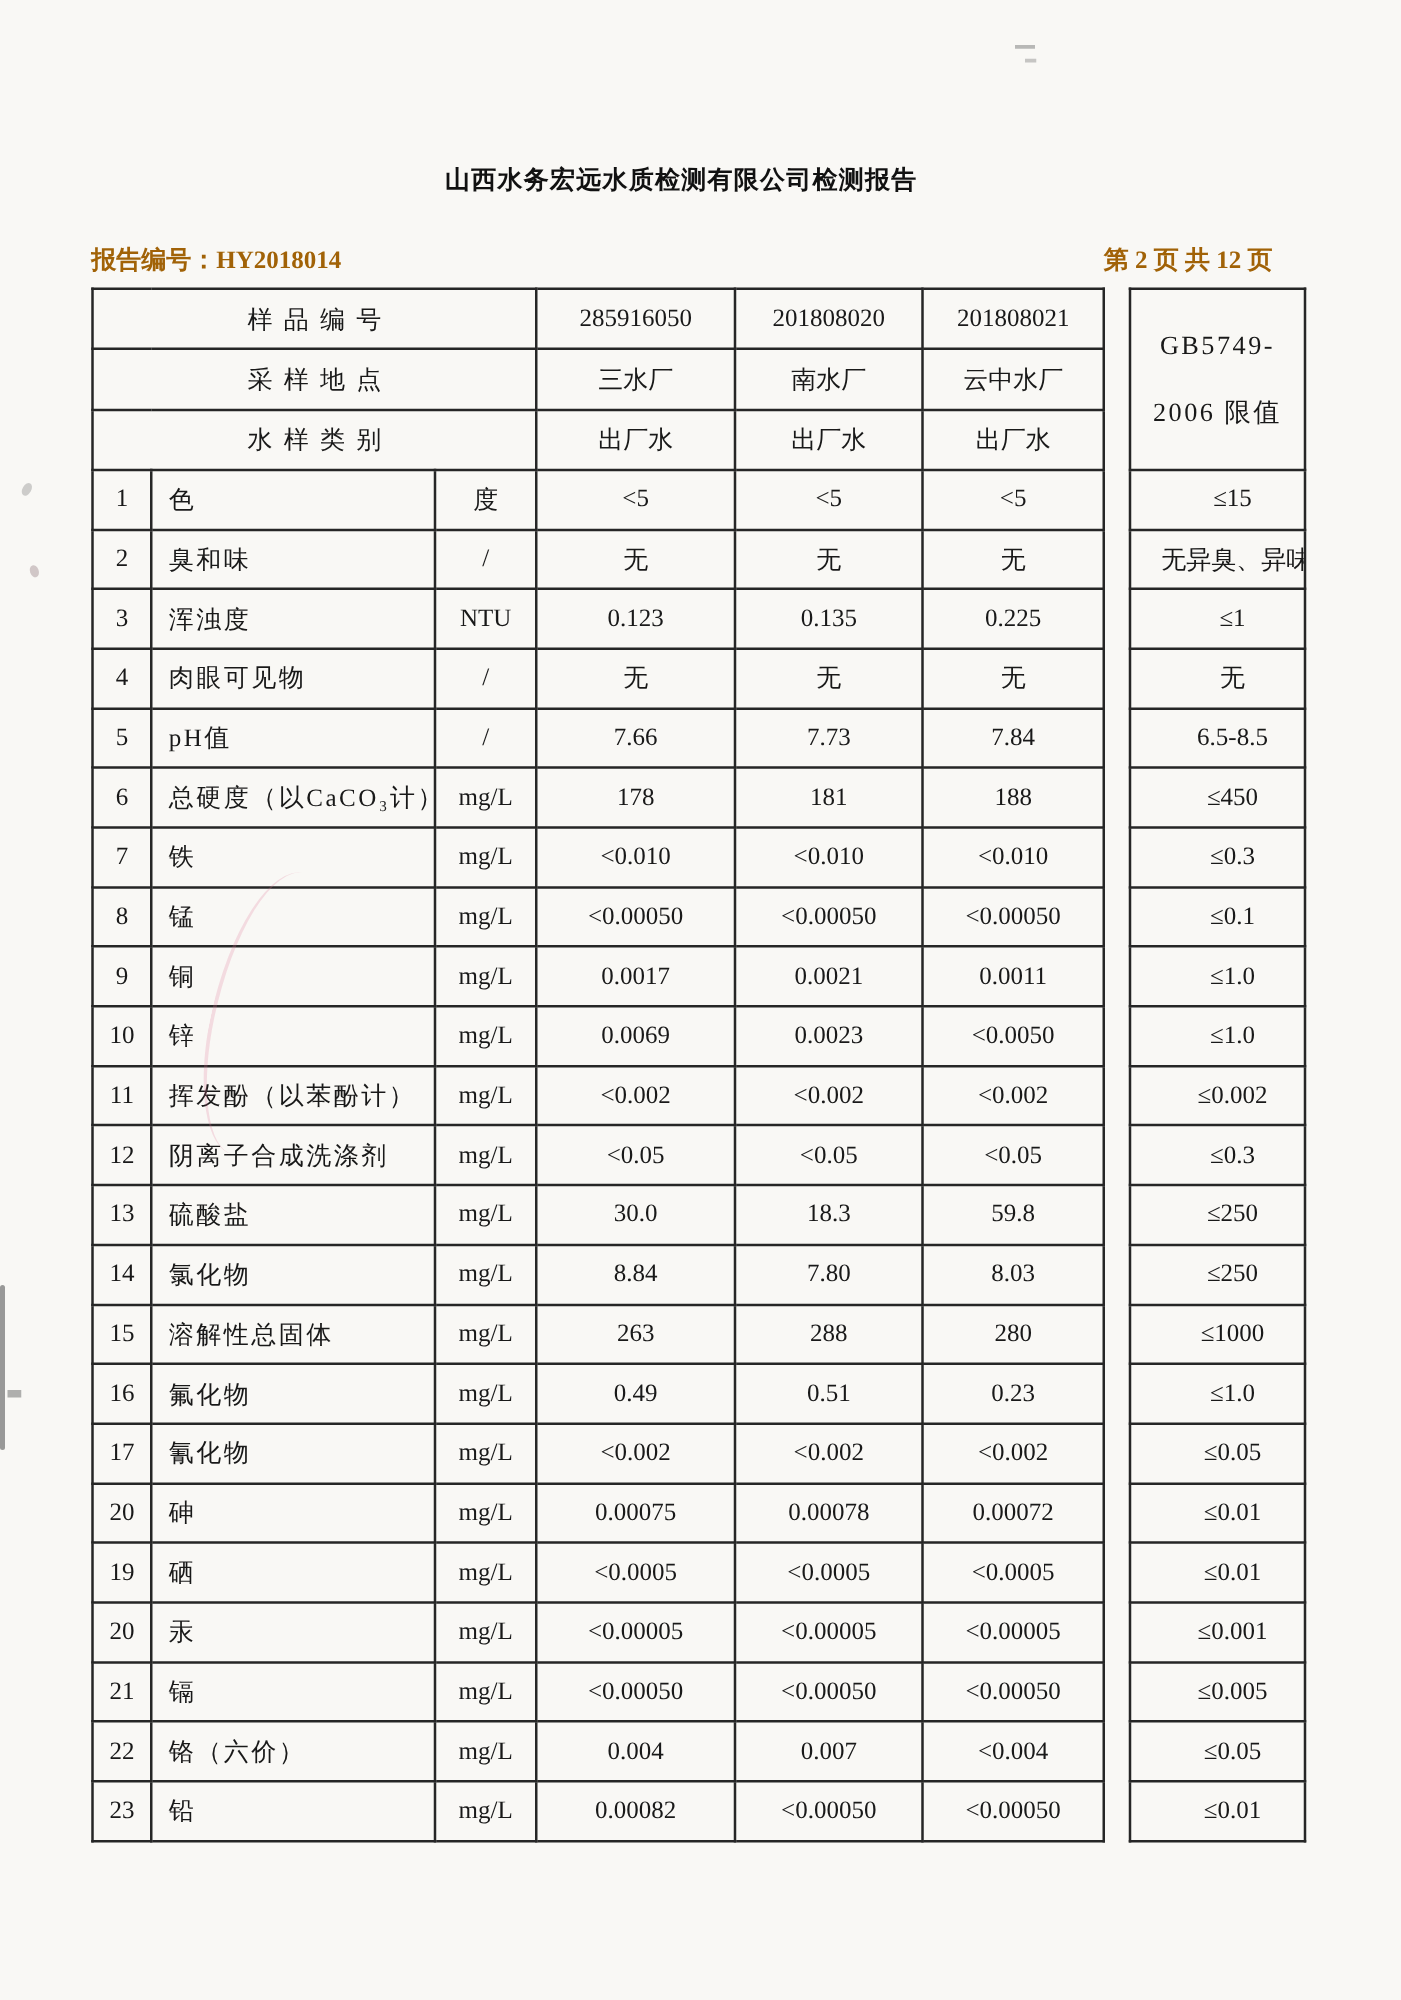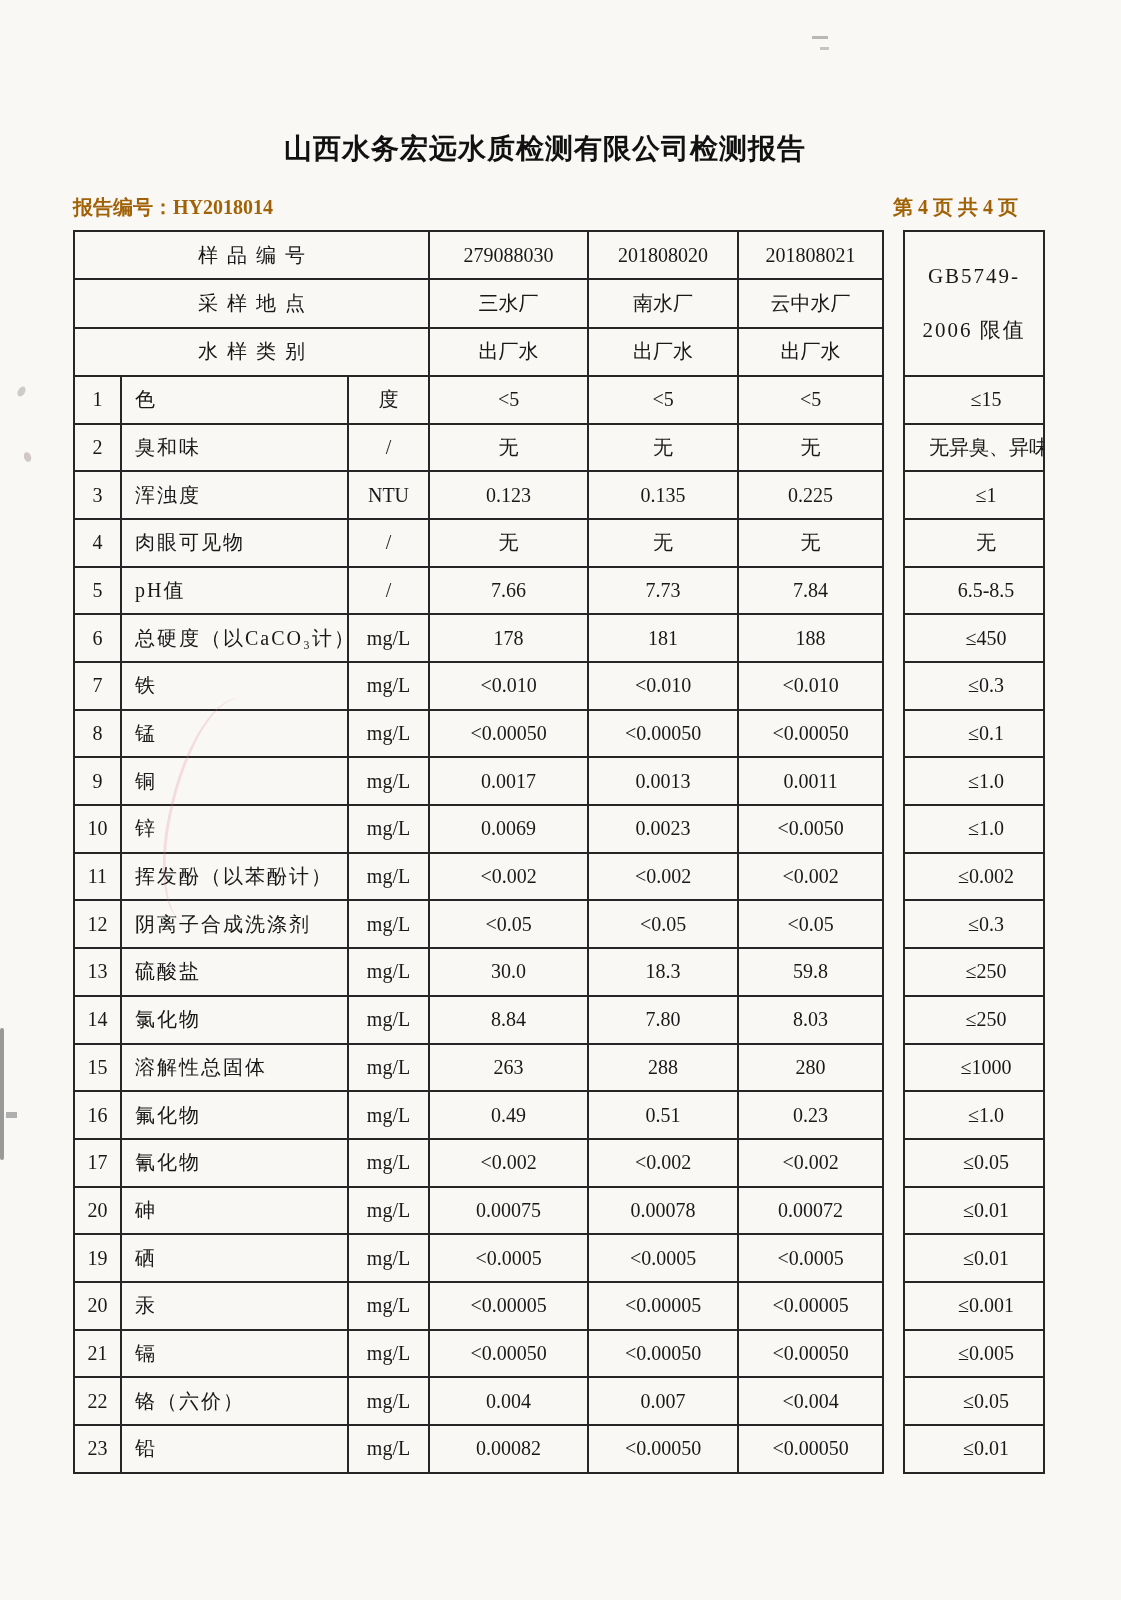--- a/index.html
+++ b/index.html
@@ -9,21 +9,21 @@
     margin:0 auto;
     background:#f9f8f5;
     font-family:"Liberation Serif","DejaVu Serif",serif;
     color:#161616;
     overflow:hidden;
   }
   .title {
     position:absolute; top:130px; left:0; width:1090px;
     text-align:center;
     font-family:Liberation Sans, sans-serif;
-    font-weight:bold; font-size:28px; letter-spacing:1px;
+    font-weight:bold; font-size:20px; letter-spacing:1px;
     color:#111;
   }
   .meta {
     position:absolute; top:194px; left:73px; width:945px;
     display:flex; justify-content:space-between; align-items:baseline;
     font-size:20px; font-weight:700; color:#a16207;
   }
   table {
     position:absolute; top:230px;
     border-collapse:collapse; table-layout:fixed;
@@ -68,36 +68,36 @@
 </style>
 </head>
 <body>
 
 <div class="page">
 
   <div class="title">山西水务宏远水质检测有限公司检测报告</div>
 
   <div class="meta">
     <span>报告编号：HY2018014</span>
-    <span>第 4 页 共 4 页</span>
+    <span>第 2 页 共 12 页</span>
   </div>
 
   <table class="main-table">
     <colgroup>
       <col style="width:47px">
       <col style="width:227px">
       <col style="width:81px">
       <col style="width:159px">
       <col style="width:150px">
       <col style="width:145px">
     </colgroup>
     <tbody id="main-tbody">
         <tr class="hdr">
           <td class="header-label" colspan="3">样品编号</td>
-          <td class="header-value">279088030</td>
+          <td class="header-value">285916050</td>
           <td class="header-value">201808020</td>
           <td class="header-value">201808021</td>
         </tr>
         <tr class="hdr">
           <td class="header-label" colspan="3">采样地点</td>
           <td class="header-value">三水厂</td>
           <td class="header-value">南水厂</td>
           <td class="header-value">云中水厂</td>
         </tr>
         <tr class="hdr">
@@ -168,21 +168,21 @@
           <td class="row-unit">mg/L</td>
           <td class="row-value">&lt;0.00050</td>
           <td class="row-value">&lt;0.00050</td>
           <td class="row-value">&lt;0.00050</td>
         </tr>
         <tr class="data">
           <td class="row-number">9</td>
           <td class="row-name">铜</td>
           <td class="row-unit">mg/L</td>
           <td class="row-value">0.0017</td>
-          <td class="row-value">0.0013</td>
+          <td class="row-value">0.0021</td>
           <td class="row-value">0.0011</td>
         </tr>
         <tr class="data">
           <td class="row-number">10</td>
           <td class="row-name">锌</td>
           <td class="row-unit">mg/L</td>
           <td class="row-value">0.0069</td>
           <td class="row-value">0.0023</td>
           <td class="row-value">&lt;0.0050</td>
         </tr>

